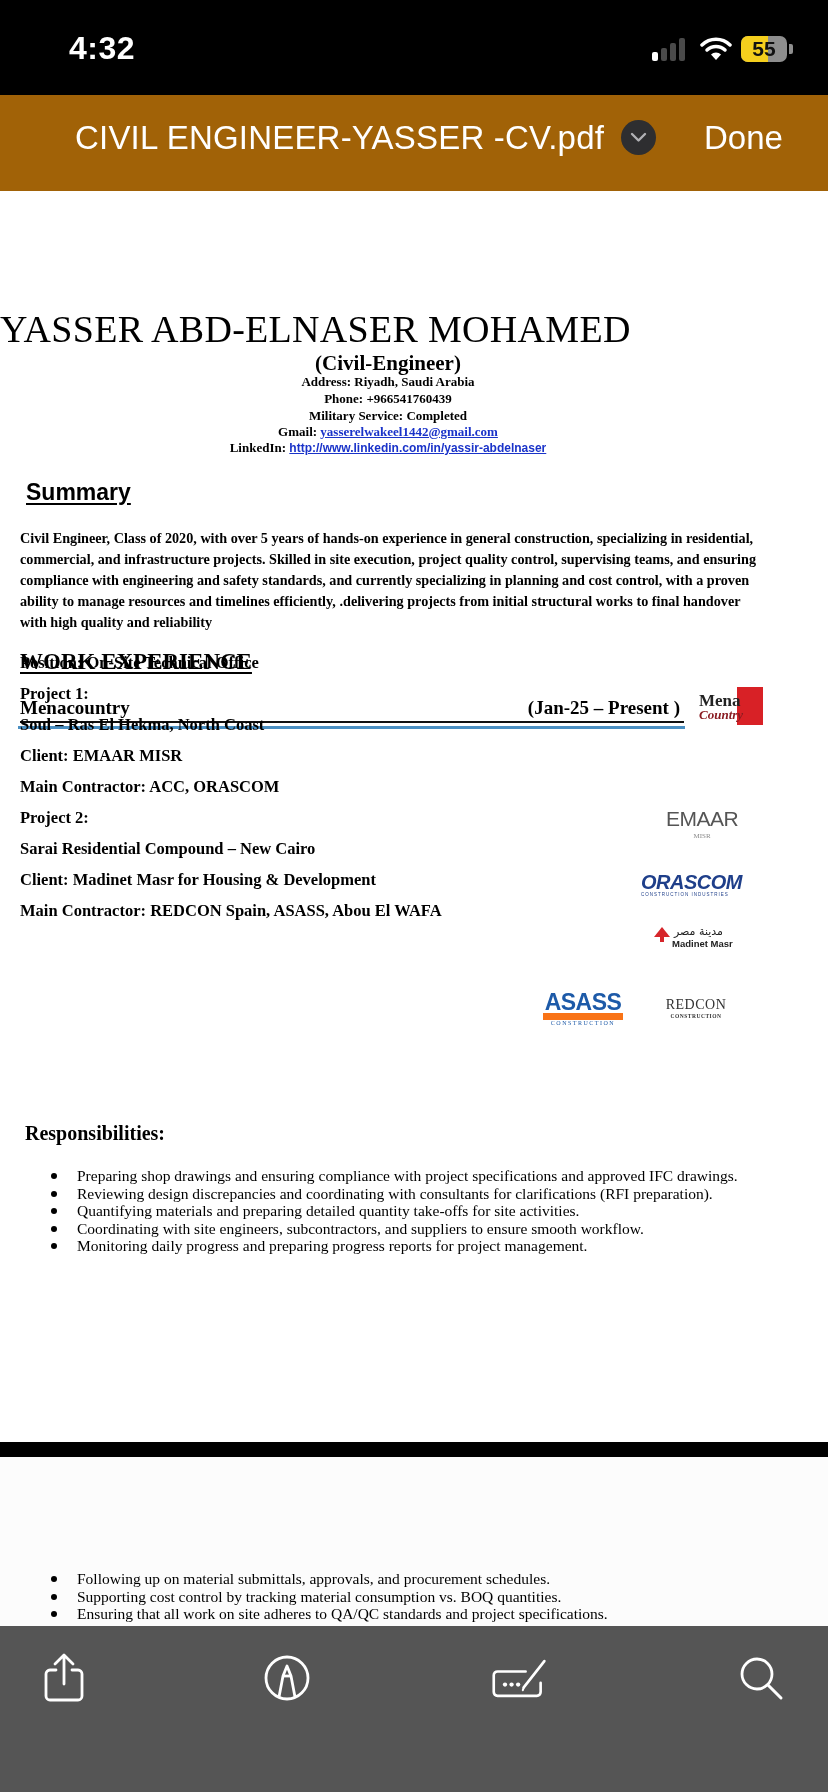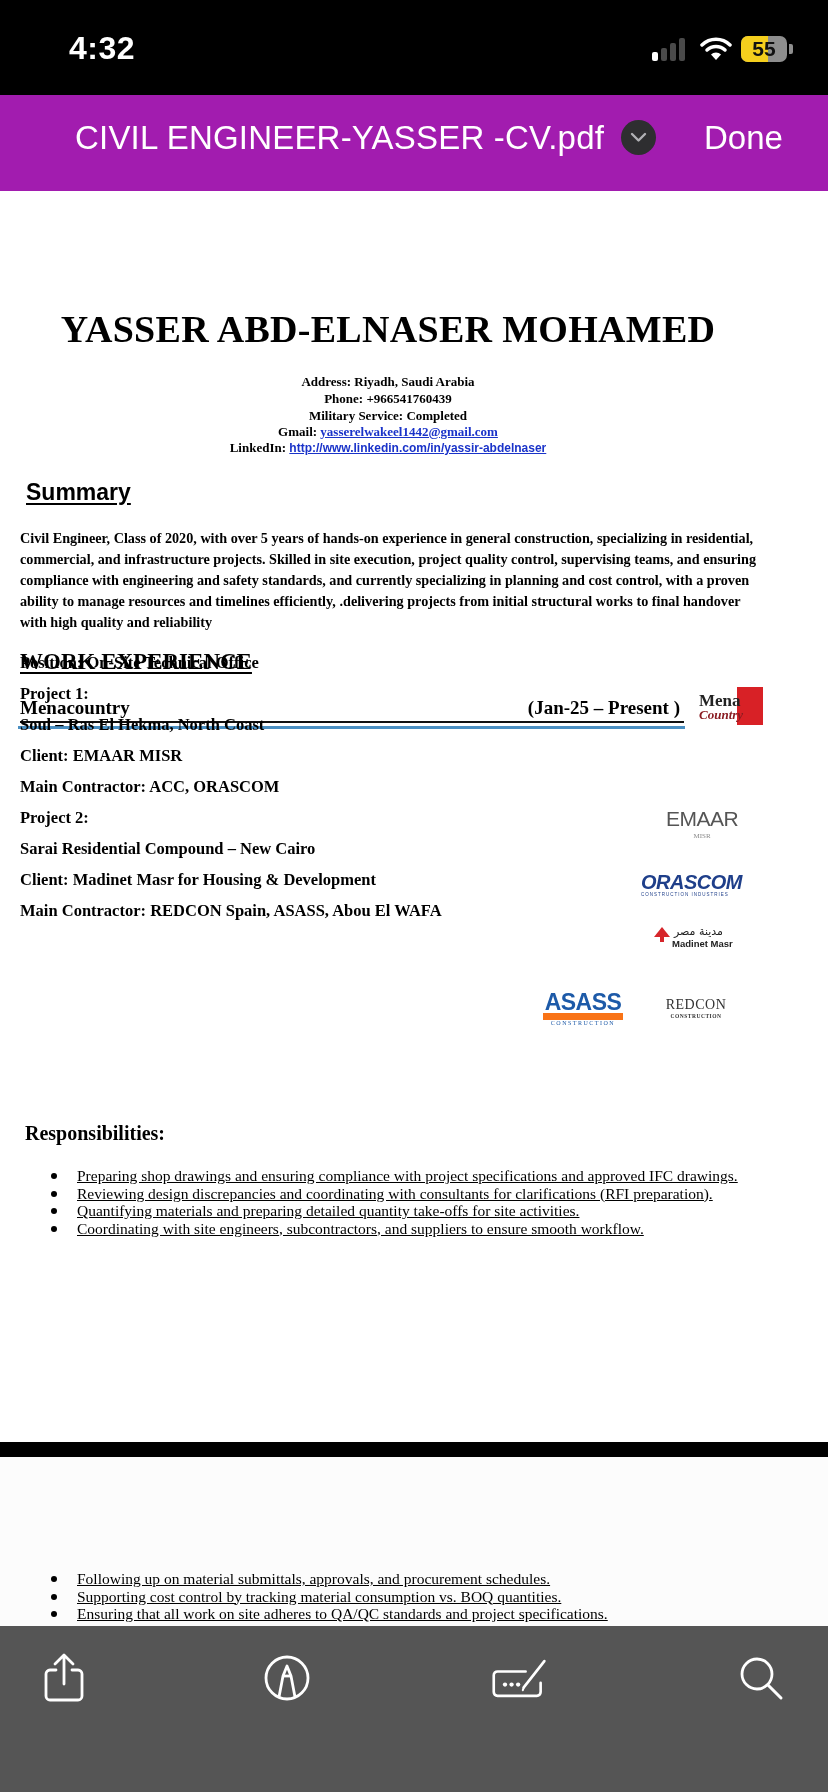--- a/index.html
+++ b/index.html
@@ -12,33 +12,33 @@
   .signal { position: absolute; left: 652px; top: 37px; width: 36px; height: 24px; }
   .signal span { position: absolute; bottom: 0; width: 6px; border-radius: 2px; background: #4a4a4a; }
   .signal span.on { background: #fff; }
   .wifi { position: absolute; left: 700px; top: 36px; width: 32px; height: 26px; }
   .battery { position: absolute; left: 741px; top: 36px; width: 46px; height: 26px; border-radius: 7px; overflow: hidden; background: #8e8e8e; }
   .battery-fill { position: absolute; left: 0; top: 0; bottom: 0; width: 27px; background: #f5cf1d; }
   .battery-text { position: absolute; left: 0; top: 0; width: 46px; height: 26px; line-height: 26px; text-align: center; color: #111; font-weight: 700; font-size: 21px; }
   .battery-tip { position: absolute; left: 789px; top: 44px; width: 4px; height: 10px; border-radius: 0 2px 2px 0; background: #8e8e8e; }
 
   
-  .nav-bar { position: absolute; left: 0; top: 95px; width: 828px; height: 96px; background: #a21caf; color: #fff; }
+  .nav-bar { position: absolute; left: 0; top: 95px; width: 828px; height: 96px; background: #a16207; color: #fff; }
   .doc-title { position: absolute; left: 75px; top: 24px; font-size: 33px; font-weight: 400; letter-spacing: 0.2px; white-space: nowrap; }
   .title-chevron { position: absolute; left: 621px; top: 25px; width: 35px; height: 35px; border-radius: 50%; background: #2e2e30; }
   .title-chevron svg { position: absolute; left: 9px; top: 10px; }
   .done-button { position: absolute; left: 704px; top: 24px; font-size: 33px; color: #fff; }
 
   
   .page { position: absolute; left: 0; width: 828px; background: #fff; color: #000; font-family: "Liberation Serif", serif; }
   .page1 { top: 191px; height: 1251px; }
   .page-sep { position: absolute; left: 0; top: 1442px; width: 828px; height: 15px; background: #000; }
   .page2 { top: 1457px; height: 169px; background: #fcfcfc; }
 
-  .name { position: absolute; left: 0; width: 776px; top: 116px; text-align: center; font-size: 38px; font-weight: 700; letter-spacing: 0.3px; }
+  .name { position: absolute; left: 0; width: 776px; top: 116px; text-align: left; font-size: 38px; font-weight: 400; letter-spacing: 0.3px; }
   .role { position: absolute; left: 0; width: 776px; top: 160px; text-align: center; font-size: 21px; font-weight: 700; }
   .contact { position: absolute; left: 0; width: 776px; text-align: center; font-size: 13px; font-weight: 700; }
   .contact a { color: #1a33c9; text-decoration: underline; }
   .contact a.sans { font-family: "Liberation Sans", sans-serif; font-size: 12px; }
 
   .summary-heading { position: absolute; left: 26px; top: 288px; font-family: "Liberation Sans", sans-serif; font-size: 23px; font-weight: 700; text-decoration: underline; text-underline-offset: 3px; }
   .summary-text { position: absolute; left: 20px; top: 337px; width: 740px; font-size: 14.2px; font-weight: 700; line-height: 21px; }
 
   .work-heading { position: absolute; left: 20px; top: 458px; font-size: 23px; font-weight: 700; text-decoration: underline; text-underline-offset: 3px; }
   .company-row { position: absolute; left: 20px; top: 506px; width: 664px; height: 26px; border-bottom: 2px solid #111; }
@@ -67,21 +67,21 @@
   .logo-asass { position: absolute; left: 543px; top: 802px; width: 80px; text-align: center; }
   .logo-asass .big { font-family: "Liberation Sans", sans-serif; font-weight: 700; font-size: 23px; color: #1d5aa8; letter-spacing: -0.5px; line-height: 22px; border-bottom: 7px solid #f97316; }
   .logo-asass .small { font-size: 6px; font-family: "Liberation Serif", serif; color: #1d5aa8; letter-spacing: 1.5px; }
   .logo-redcon { position: absolute; left: 656px; top: 806px; width: 80px; text-align: center; font-family: "Liberation Serif", serif; color: #333; }
   .logo-redcon .big { font-size: 14px; font-weight: 400; letter-spacing: 0.5px; }
   .logo-redcon .small { font-size: 5.5px; font-weight: 700; letter-spacing: 0.5px; }
 
   .projects-note { position: absolute; left: 0; width: 776px; top: 867px; text-align: center; font-size: 17px; text-decoration: underline; }
   .resp-heading { position: absolute; left: 25px; top: 931px; font-size: 20px; font-weight: 700; }
 
-  .bullets { position: absolute; left: 48px; list-style: none; width: 720px; text-decoration: underline; }
+  .bullets { position: absolute; left: 48px; list-style: none; width: 720px; }
   .bullets li { position: relative; padding-left: 29px; font-size: 15.5px; line-height: 17.5px; }
   .bullets li::before { content: ""; position: absolute; left: 3px; top: 6px; width: 6px; height: 6px; border-radius: 50%; background: #000; }
   .bullets-p1 { top: 976px; }
   .bullets-p2 { top: 113px; }
 
   
   .toolbar { position: absolute; left: 0; top: 1626px; width: 828px; height: 166px; background: #555555; }
   .tool { position: absolute; top: 22px; width: 60px; height: 60px; display: flex; align-items: center; justify-content: center; }
 </style>
 </head>
@@ -112,20 +112,21 @@
   <div class="title-chevron">
     <svg width="17" height="15" viewBox="0 0 17 15">
       <path d="M2 4 L8.5 10.5 L15 4" stroke="#b0b0b4" stroke-width="2.4" fill="none" stroke-linecap="round" stroke-linejoin="round"></path>
     </svg>
   </div>
   <div class="done-button">Done</div>
 </div>
 
 <div class="page page1">
   <div class="name">YASSER ABD-ELNASER MOHAMED</div>
+  <div class="role">(Civil-Engineer)</div>
   <div class="contact" style="top:183px;">Address: Riyadh, Saudi Arabia</div>
   <div class="contact" style="top:200px;">Phone: +966541760439</div>
   <div class="contact" style="top:217px;">Military Service: Completed</div>
   <div class="contact" style="top:233px;">
     <span>Gmail: </span><a>yasserelwakeel1442@gmail.com</a>
   </div>
   <div class="contact" style="top:249px;">
     <span>LinkedIn: </span><a class="sans">http://www.linkedin.com/in/yassir-abdelnaser</a>
   </div>
 
@@ -177,20 +178,21 @@
     <div class="small">CONSTRUCTION</div>
   </div>
 
   <div class="resp-heading">Responsibilities:</div>
 
   <ul class="bullets bullets-p1">
     <li>Preparing shop drawings and ensuring compliance with project specifications and approved IFC drawings.</li>
     <li>Reviewing design discrepancies and coordinating with consultants for clarifications (RFI preparation).</li>
     <li>Quantifying materials and preparing detailed quantity take-offs for site activities.</li>
     <li>Coordinating with site engineers, subcontractors, and suppliers to ensure smooth workflow.</li>
+    <li>Monitoring daily progress and preparing progress reports for project management.</li>
   </ul>
 </div>
 
 <div class="page-sep"></div>
 
 <div class="page page2">
   <ul class="bullets bullets-p2">
     <li>Following up on material submittals, approvals, and procurement schedules.</li>
     <li>Supporting cost control by tracking material consumption vs. BOQ quantities.</li>
     <li>Ensuring that all work on site adheres to QA/QC standards and project specifications.</li>

